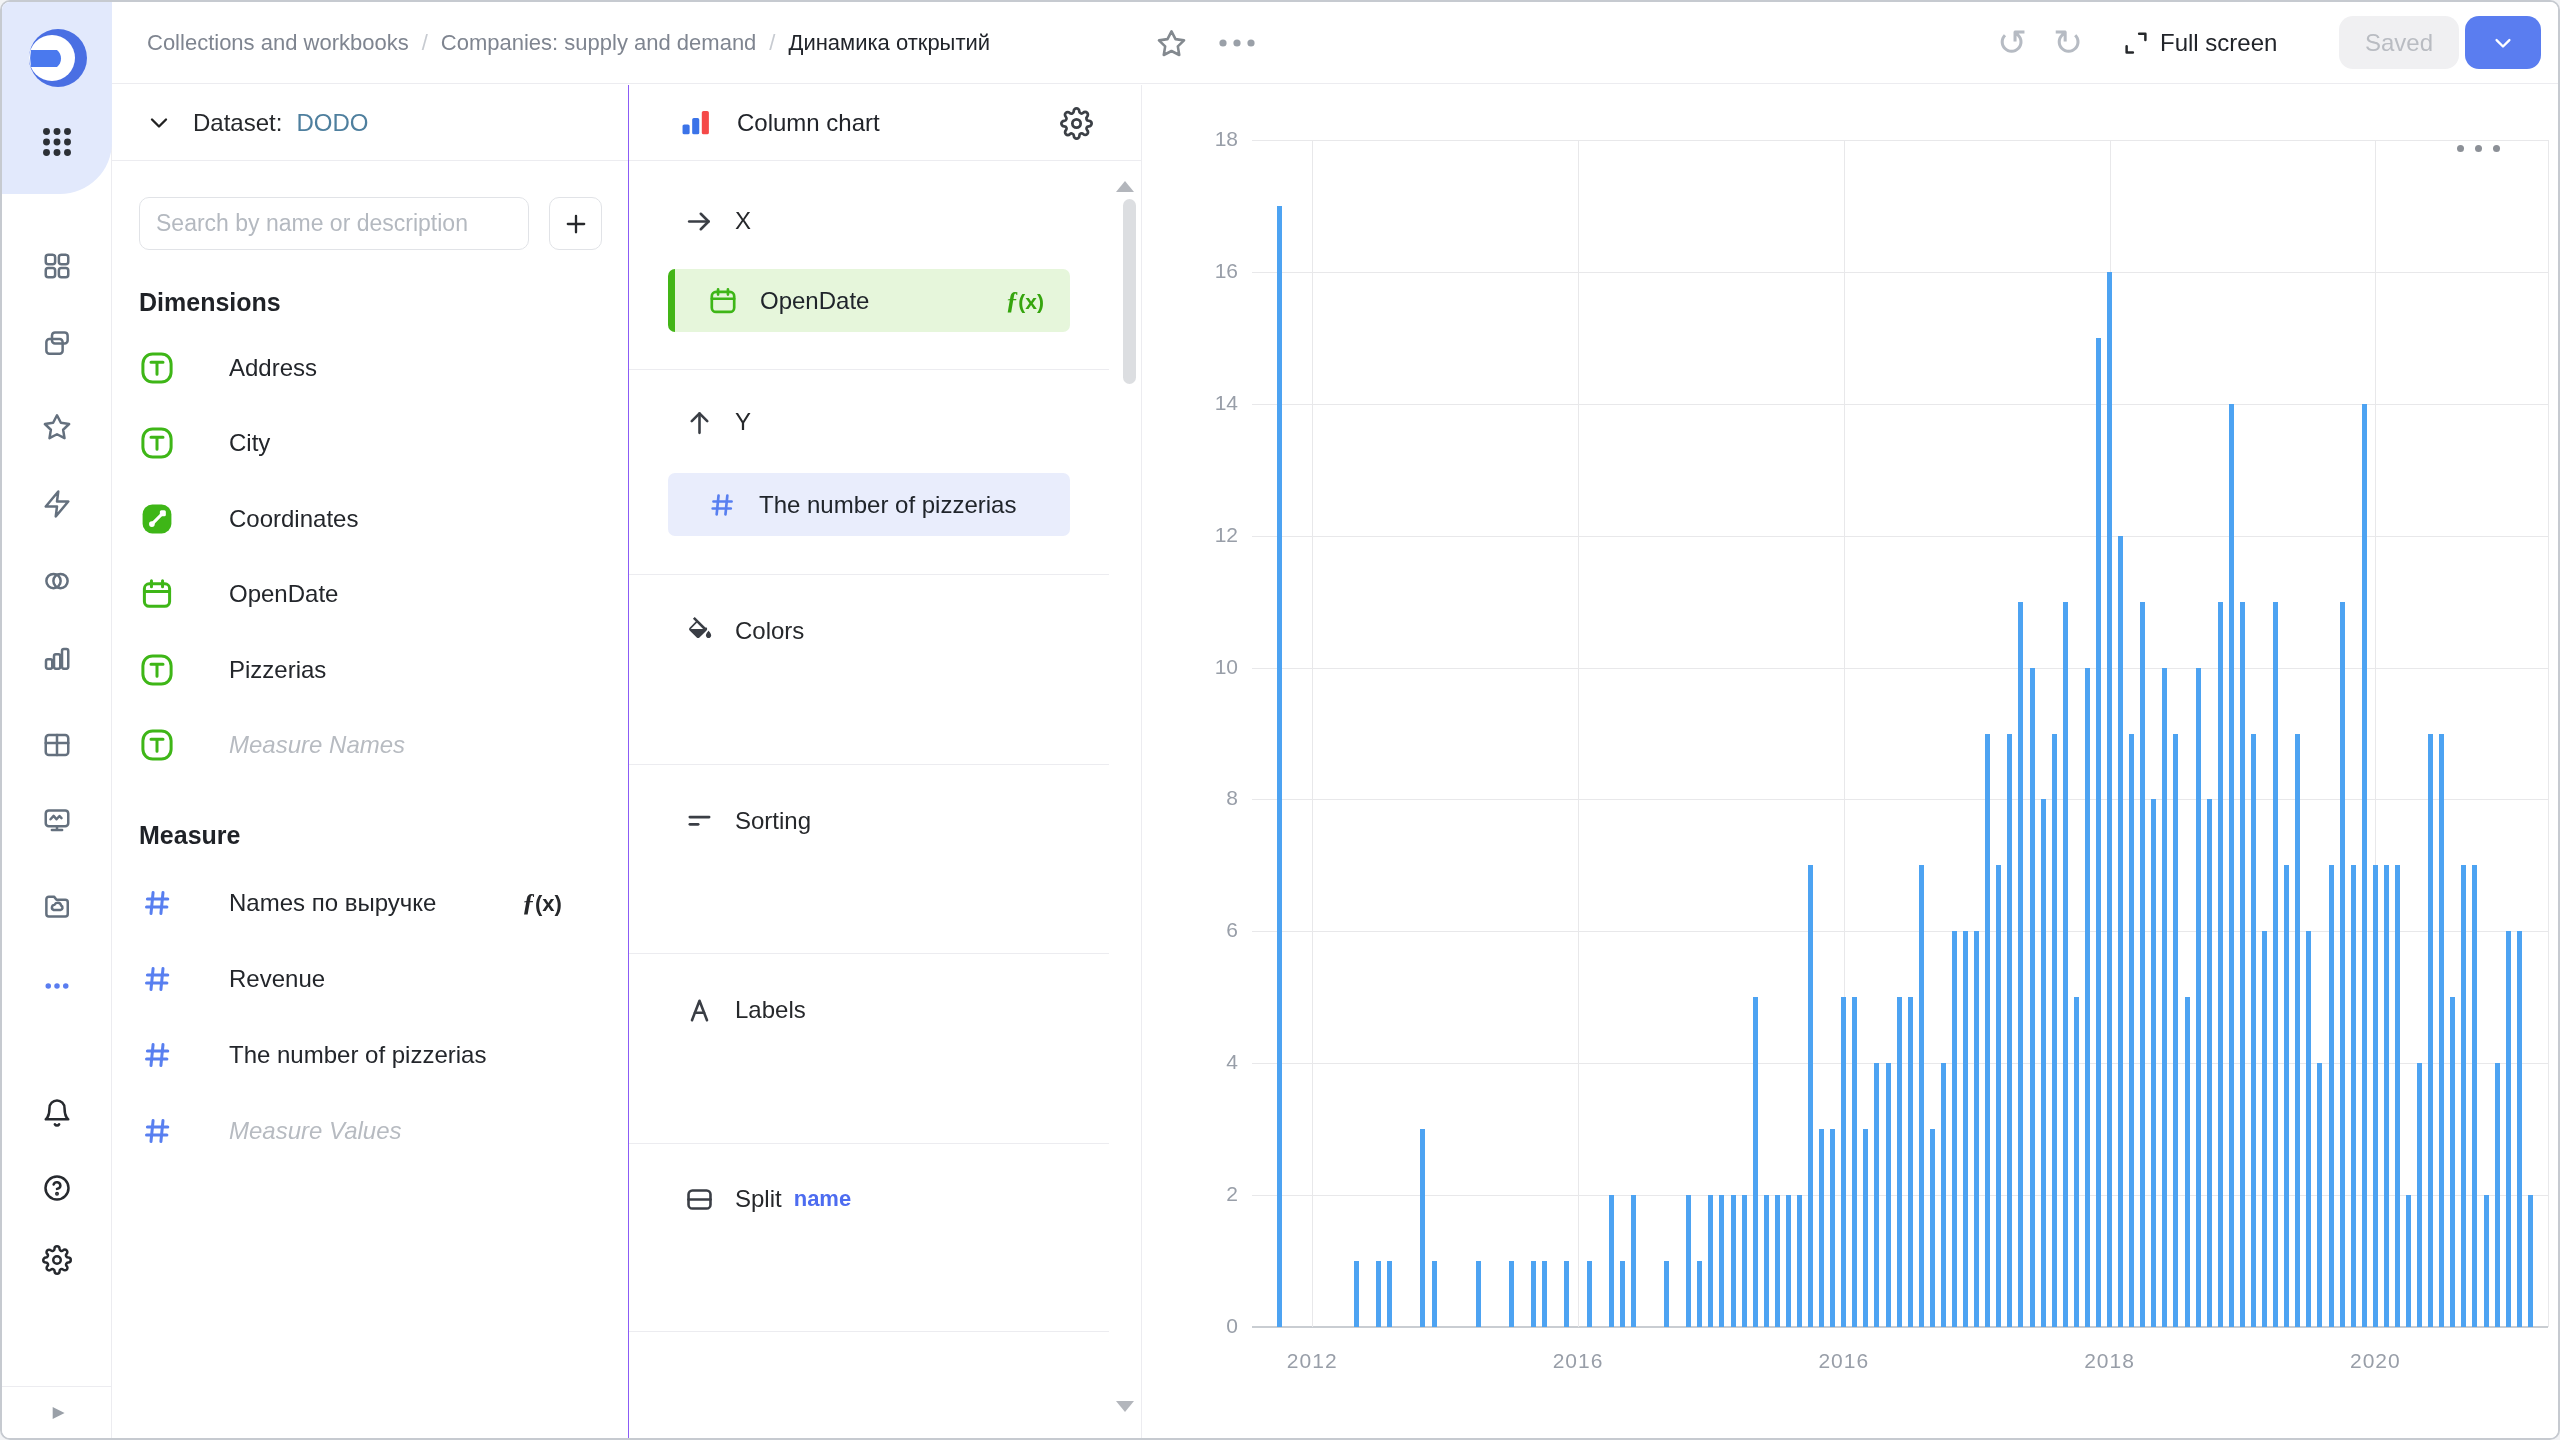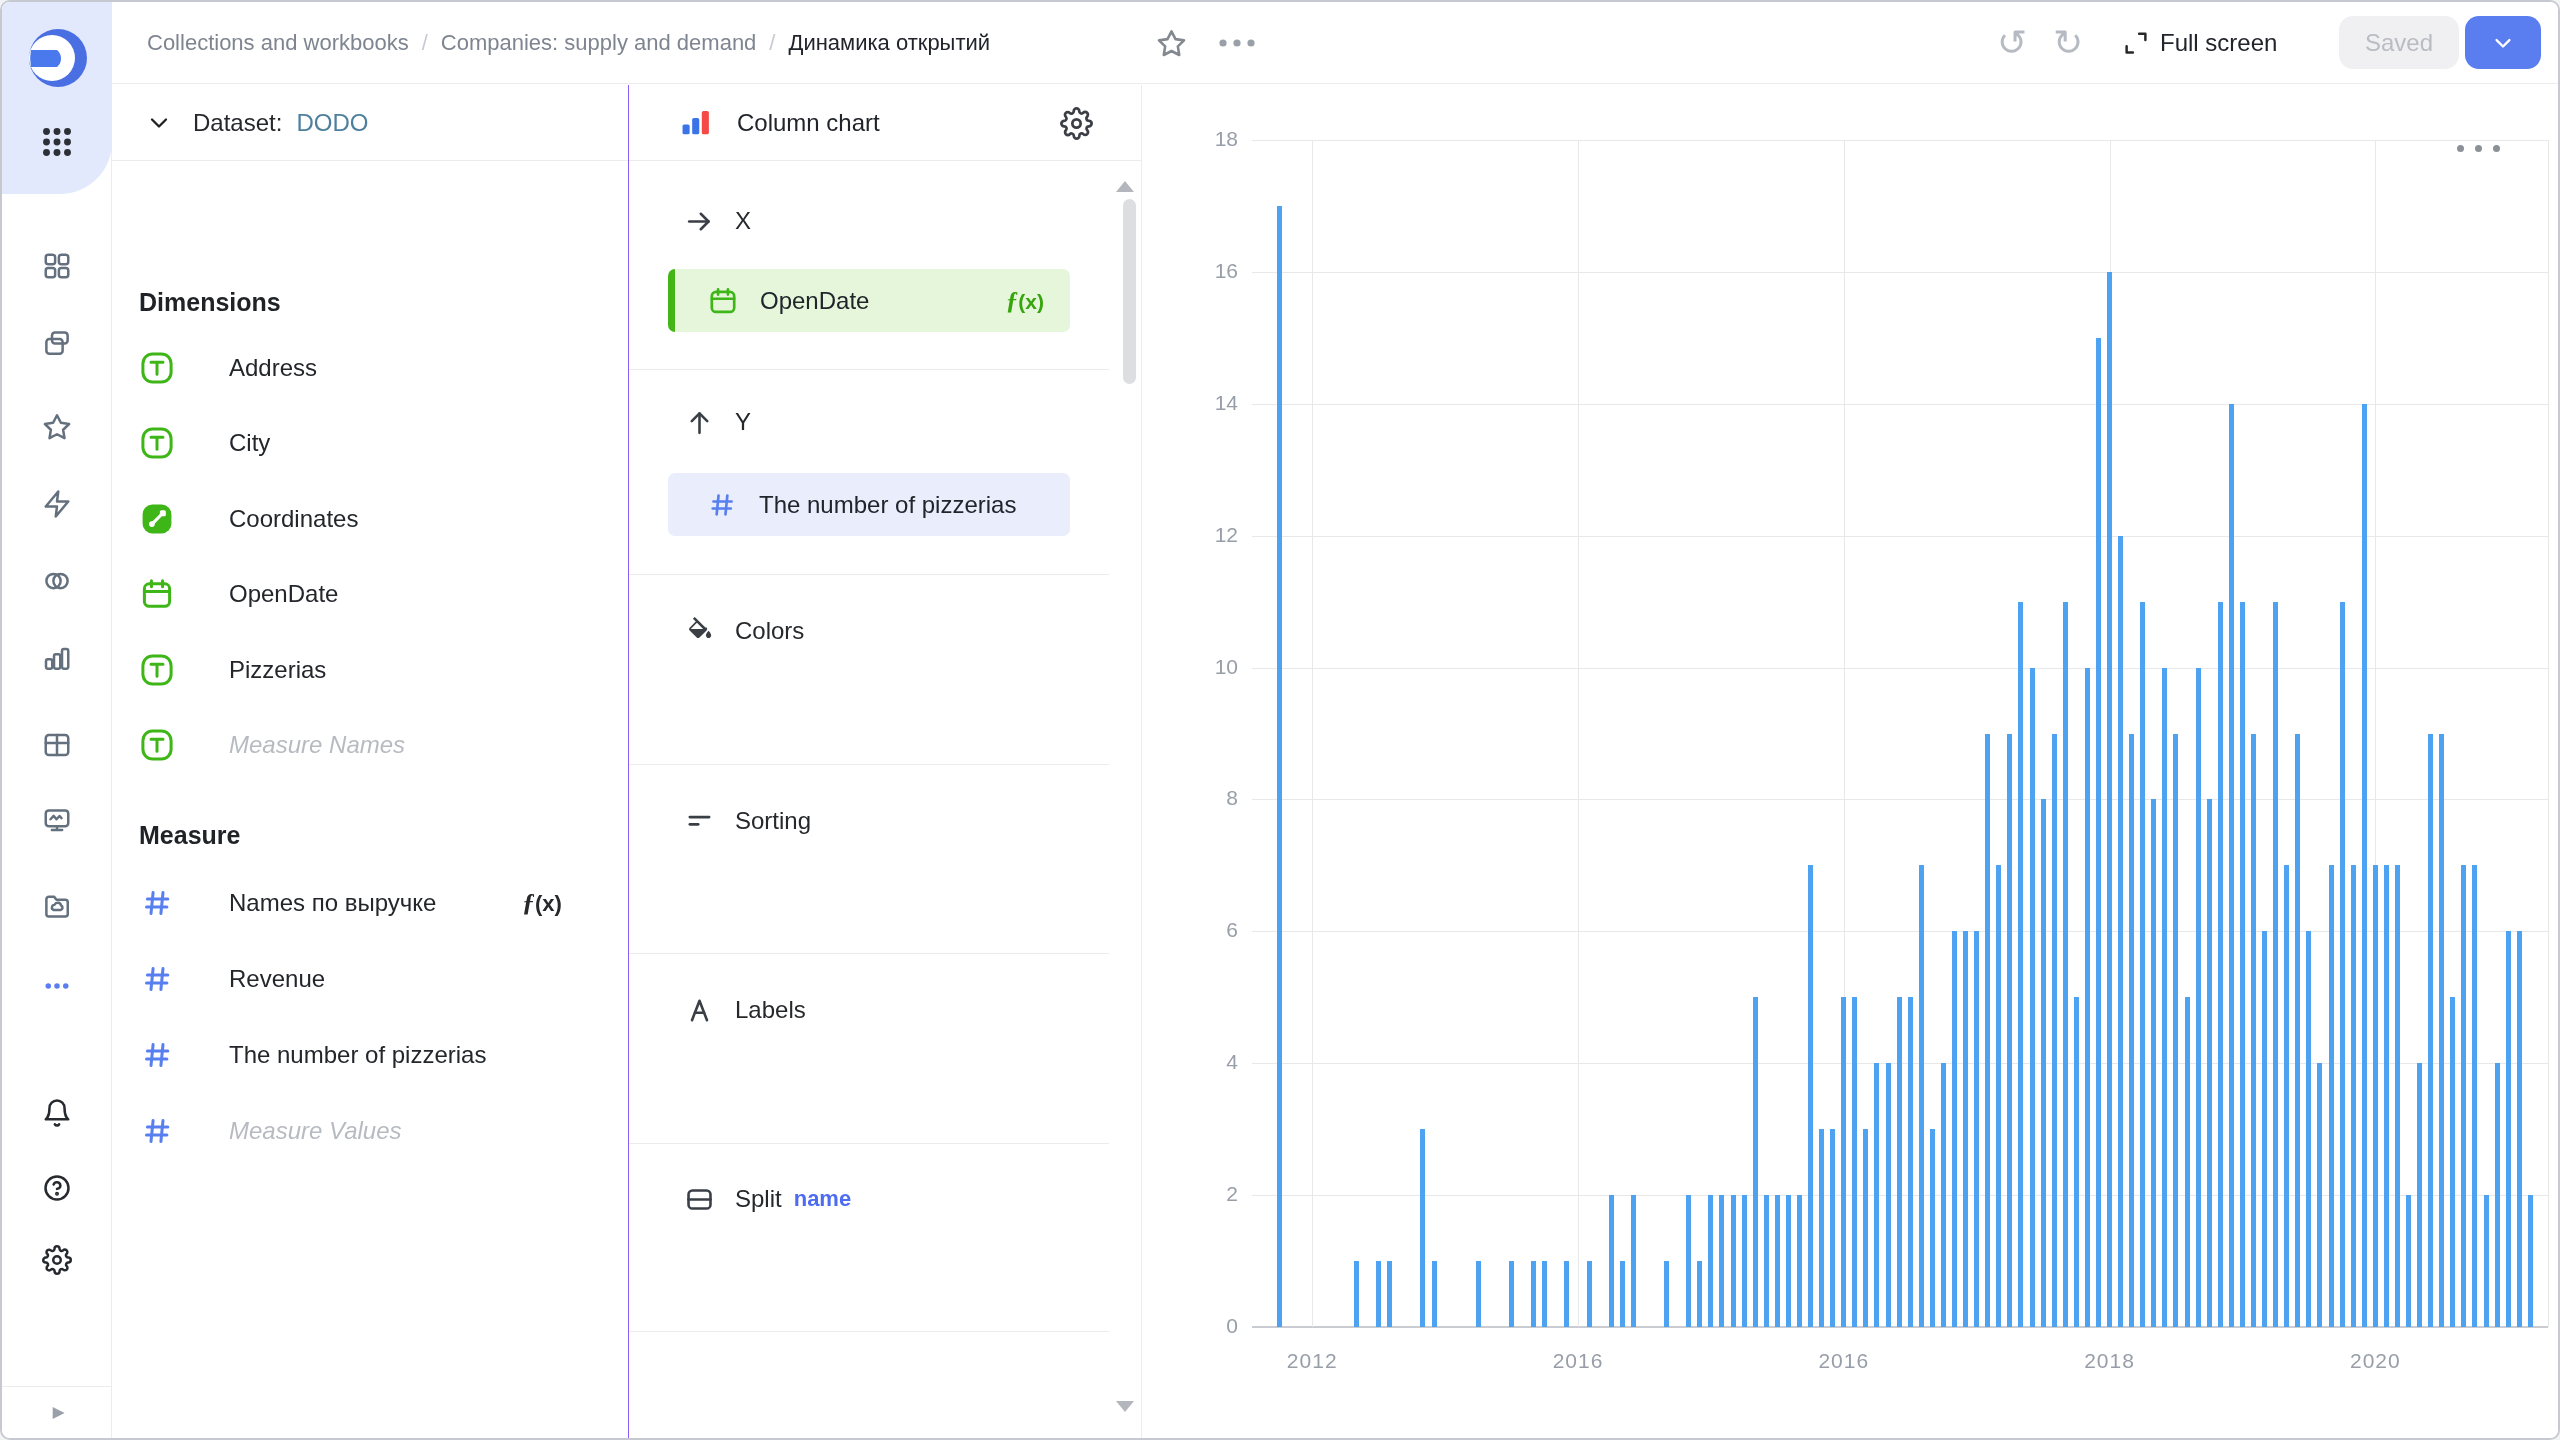--- a/index.html
+++ b/index.html
@@ -245,20 +245,28 @@
     </div>
   </header>
 
   <section class="panel-dataset">
     <div class="ds-header">
       <svg class="ds-chevron ic" viewBox="0 0 24 24" stroke-width="2.4">
           <polyline points="6 9 12 15 18 9"></polyline>
         </svg>
       <span class="ds-label">Dataset:</span>
       <span class="ds-name">DODO</span>
+    </div>
+    <div class="search-row">
+      <input class="search-input" placeholder="Search by name or description" style="">
+      <button class="plus-btn">
+        <svg viewBox="0 0 24 24" width="28" height="28" class="ic" stroke-width="2.2">
+            <path d="M12 5v14M5 12h14"></path>
+          </svg>
+      </button>
     </div>
     <div class="fields-title" style="top:203px">Dimensions</div>
     <div id="dimList">
         <div class="field-row" style="top: 245px;">
           <span class="field-ic" style="color:#3eb617"><svg viewBox="0 0 24 24" width="36" height="36" class="ic ">
               <rect x="2.6" y="2.6" width="18.8" height="18.8" rx="6.5"></rect>
               <path d="M8 8.2h8M12 8.2v8"></path>
             </svg></span>
           <span class="field-name">Address</span>
         </div>

